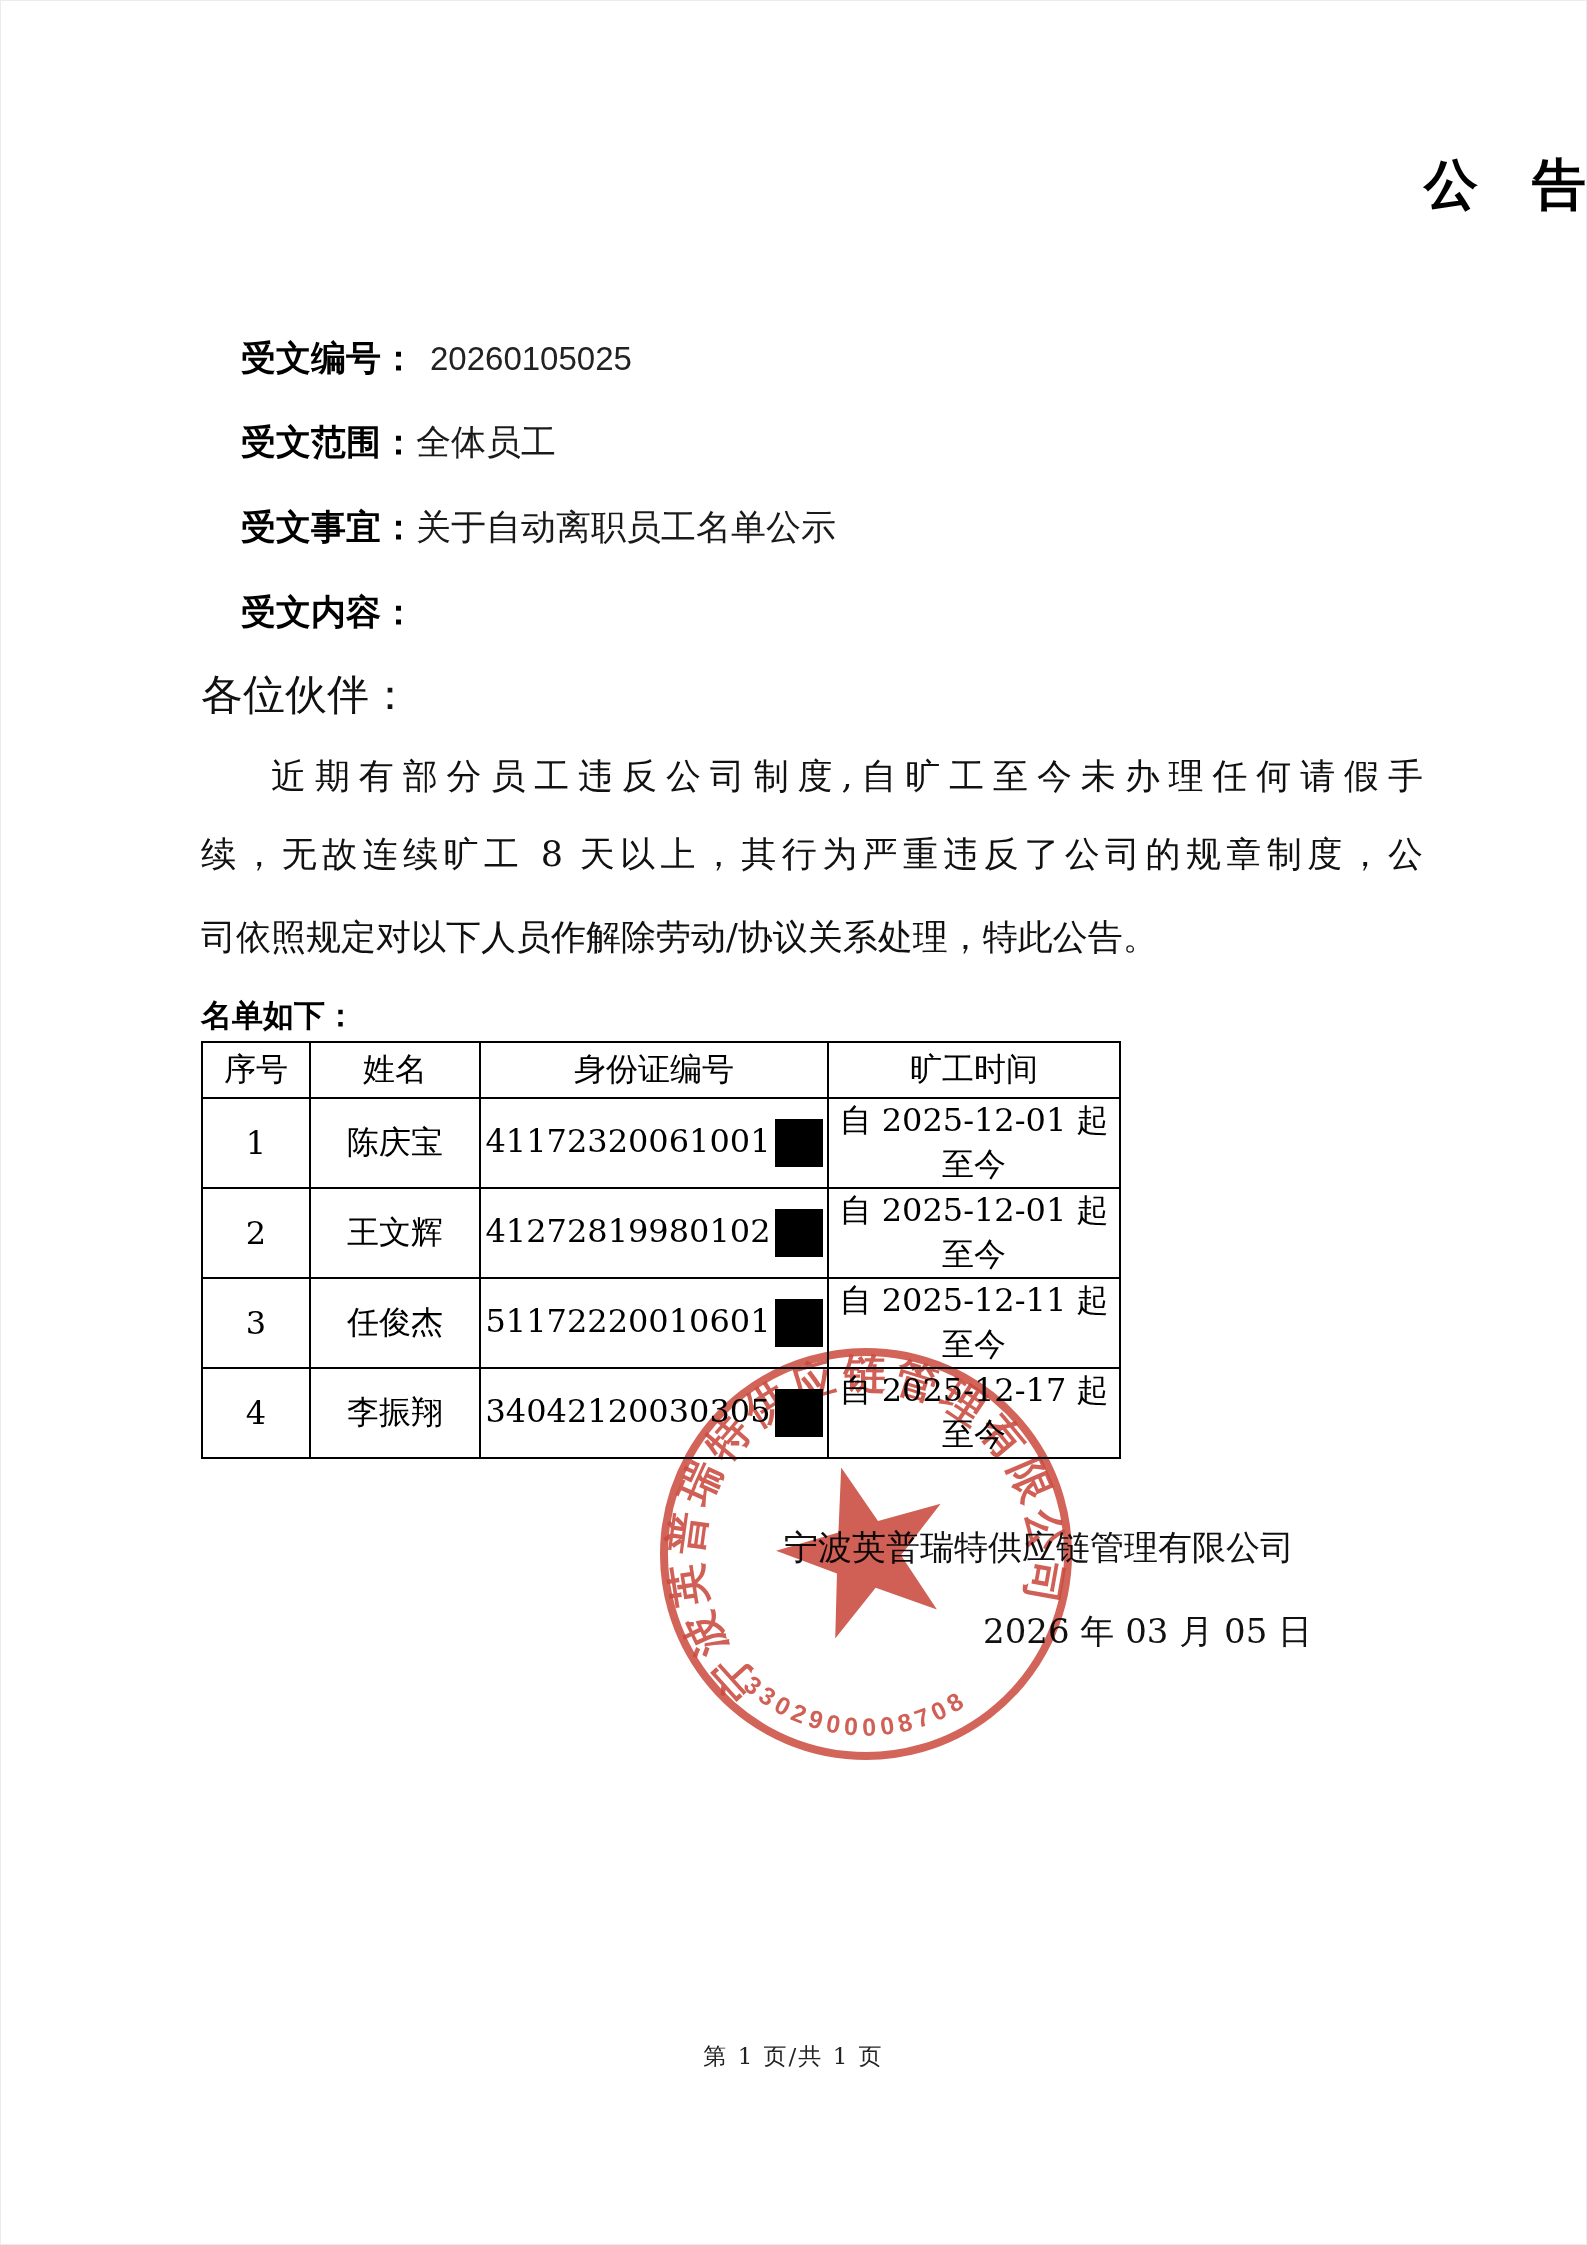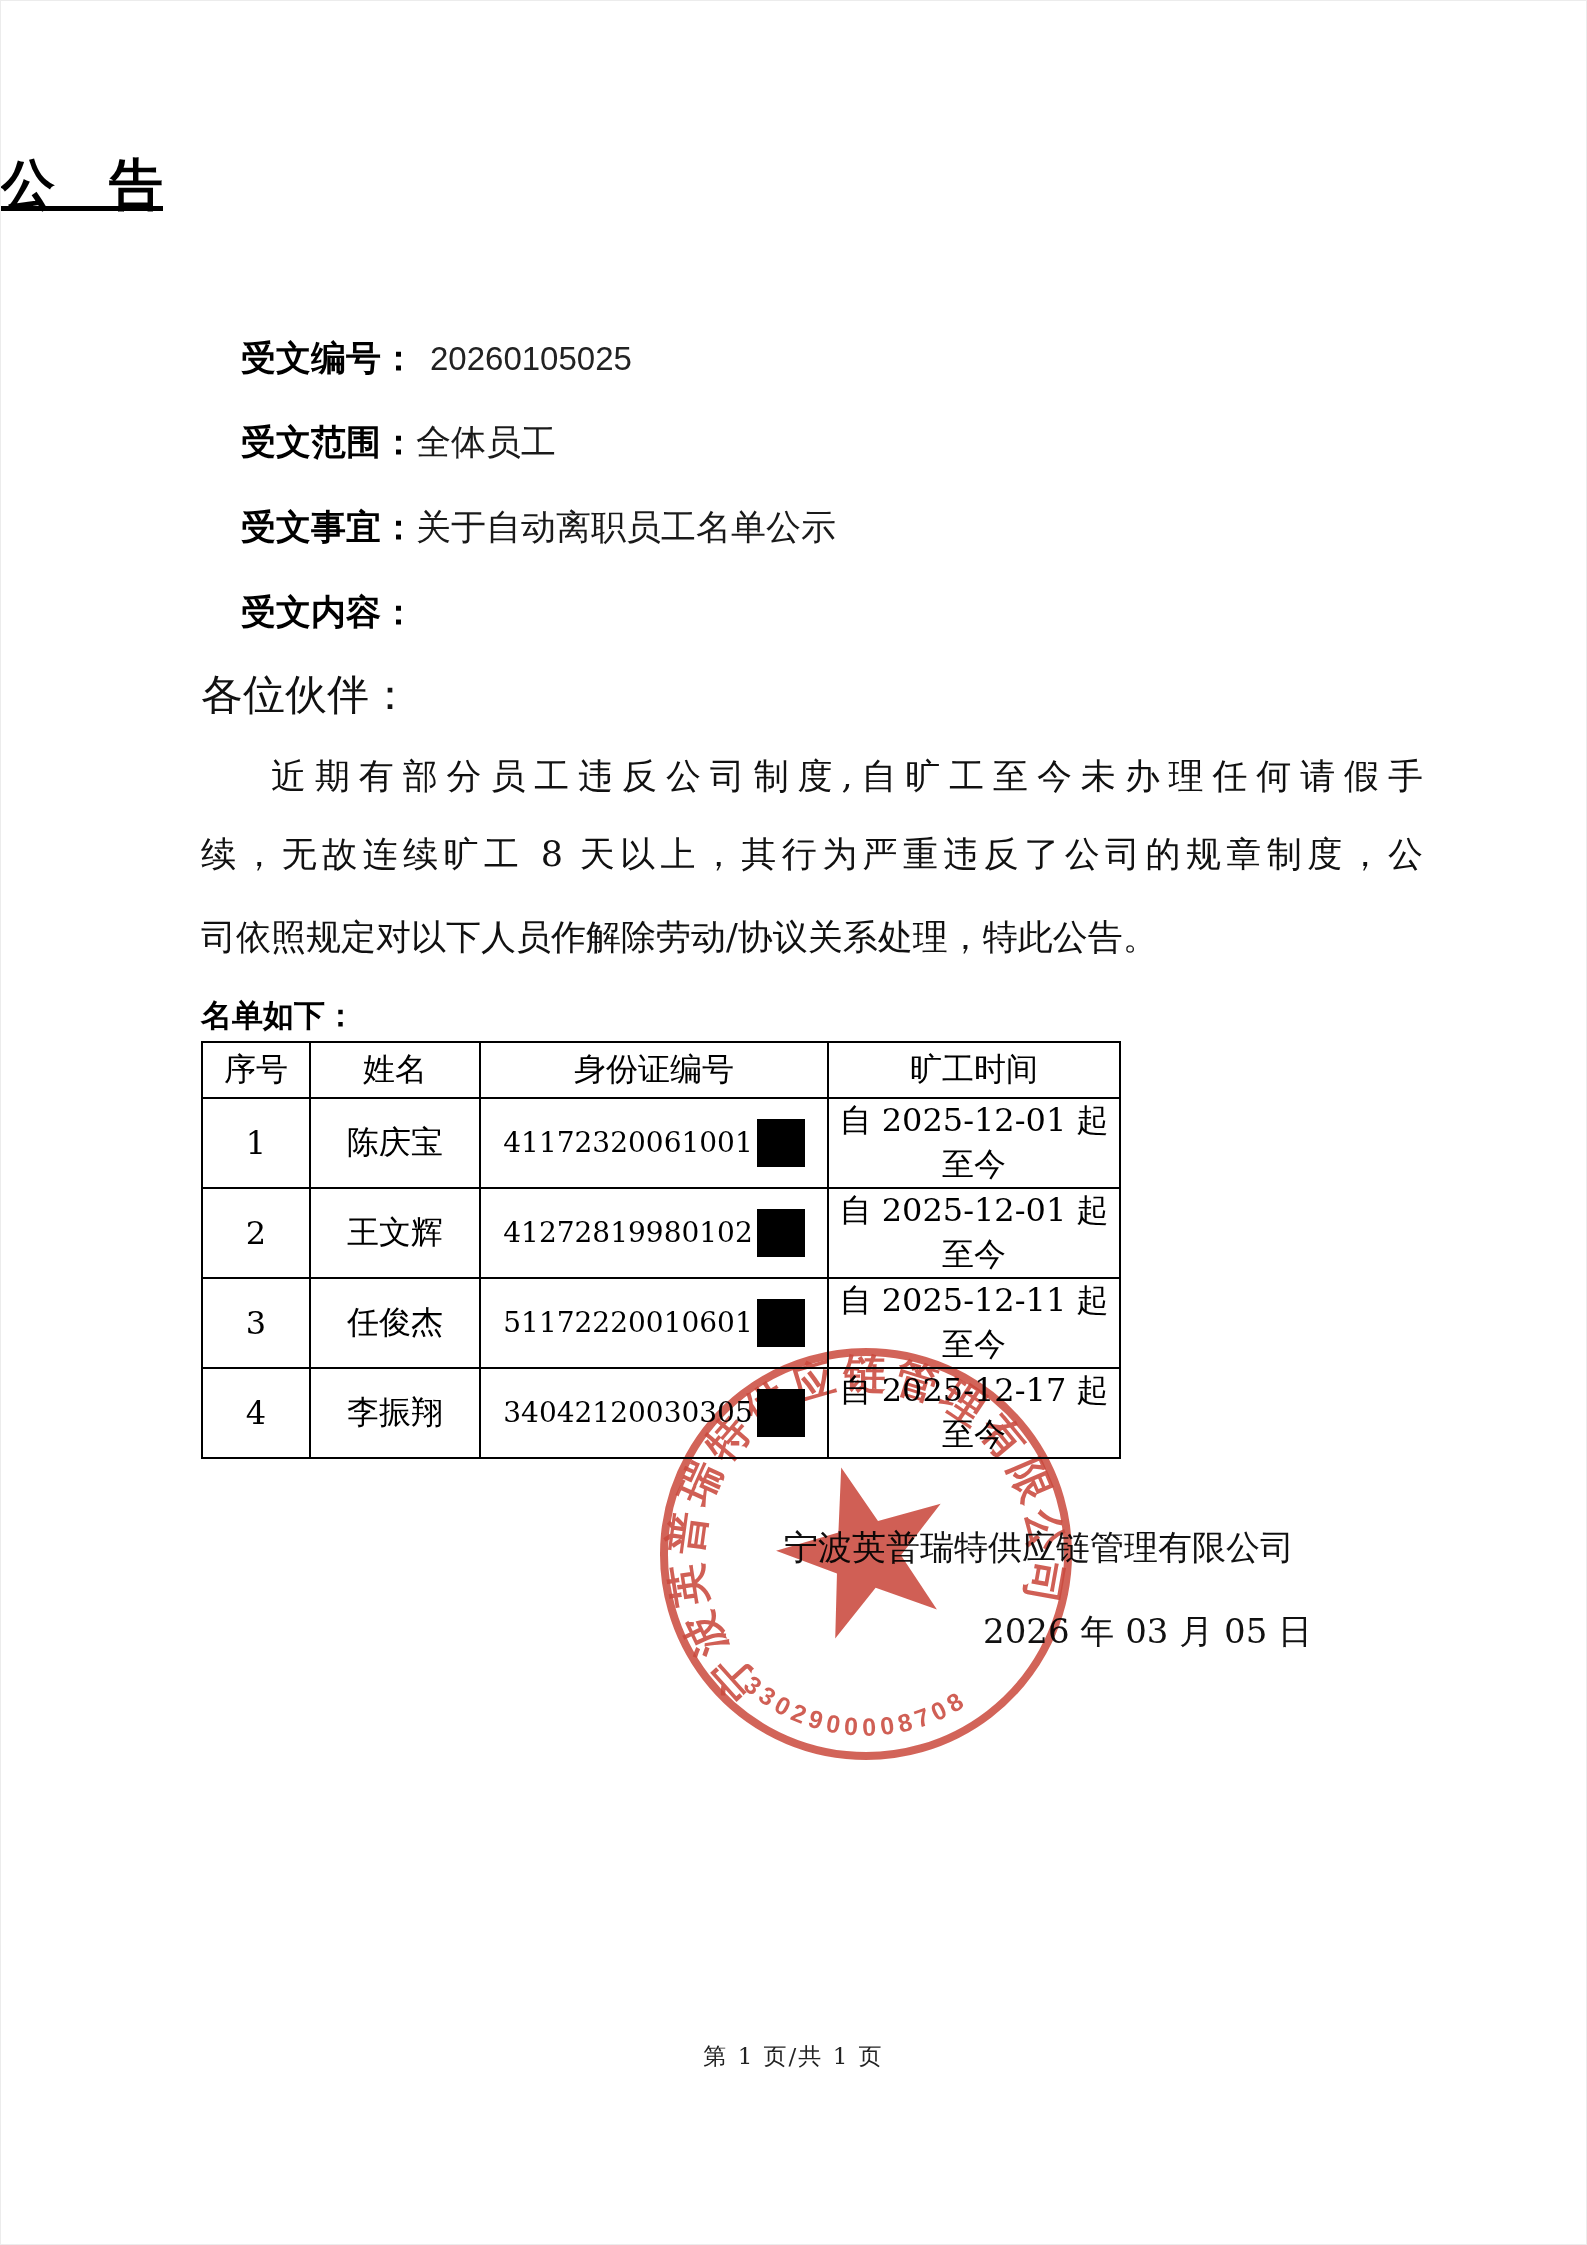--- a/index.html
+++ b/index.html
@@ -8,22 +8,22 @@
     width:1587px;height:2245px;
     background:#ffffff;
     border:1px solid #ececec;
     box-sizing:border-box;
     font-family:"DejaVu Serif", serif;
     color:#000;
     overflow:hidden;
   }
   .doc-title{
     position:absolute;top:148px;left:0;width:100%;
-    text-align:left;
-    font-size:54px;font-weight:bold;color:#000;text-decoration:underline;
+    text-align:right;
+    font-size:54px;font-weight:bold;color:#000;
   }
   .field-row{position:absolute;left:200px;white-space:nowrap;font-size:35px;margin-left:40px;}
   .field-label{font-weight:bold;color:#000;}
   .field-value{color:#1a1a1a;}
   .num-sans{font-family:"Liberation Sans", sans-serif;font-size:33px;color:#222;margin-left:14px;}
   .salutation{position:absolute;left:200px;top:666px;font-size:42px;color:#111;}
   .body-line{
     position:absolute;left:200px;width:1222px;
     font-size:35px;color:#111;white-space:nowrap;
   }
@@ -35,21 +35,21 @@
     border-collapse:collapse;table-layout:fixed;
     font-size:32px;color:#000;
   }
   table.roster td,table.roster th{
     border:2px solid #000;text-align:center;vertical-align:middle;
     padding:0;font-weight:normal;overflow:hidden;
   }
   table.roster tr{height:76px;}
   table.roster tr.hdr{height:56px;}
   th.bold-hdr{font-weight:bold;}
-  .id-num{font-size:28px;letter-spacing:0;white-space:nowrap;text-align:right;}
+  .id-num{font-size:32px;letter-spacing:0;white-space:nowrap;text-align:right;}
   .redact{
     display:inline-block;width:48px;height:48px;background:#000;
     vertical-align:middle;margin-left:4px;
   }
   td.id-top{vertical-align:top;padding-top:2px;}
   td.period-low{vertical-align:bottom;padding-bottom:16px;}
   .sig-company{position:absolute;left:783px;top:1524px;font-size:34px;color:#111;white-space:nowrap;}
   .sig-date{position:absolute;left:982px;top:1608px;font-size:34px;color:#111;white-space:nowrap;}
   .stamp-wrap{
     position:absolute;left:645px;top:1333px;width:440px;height:440px;

